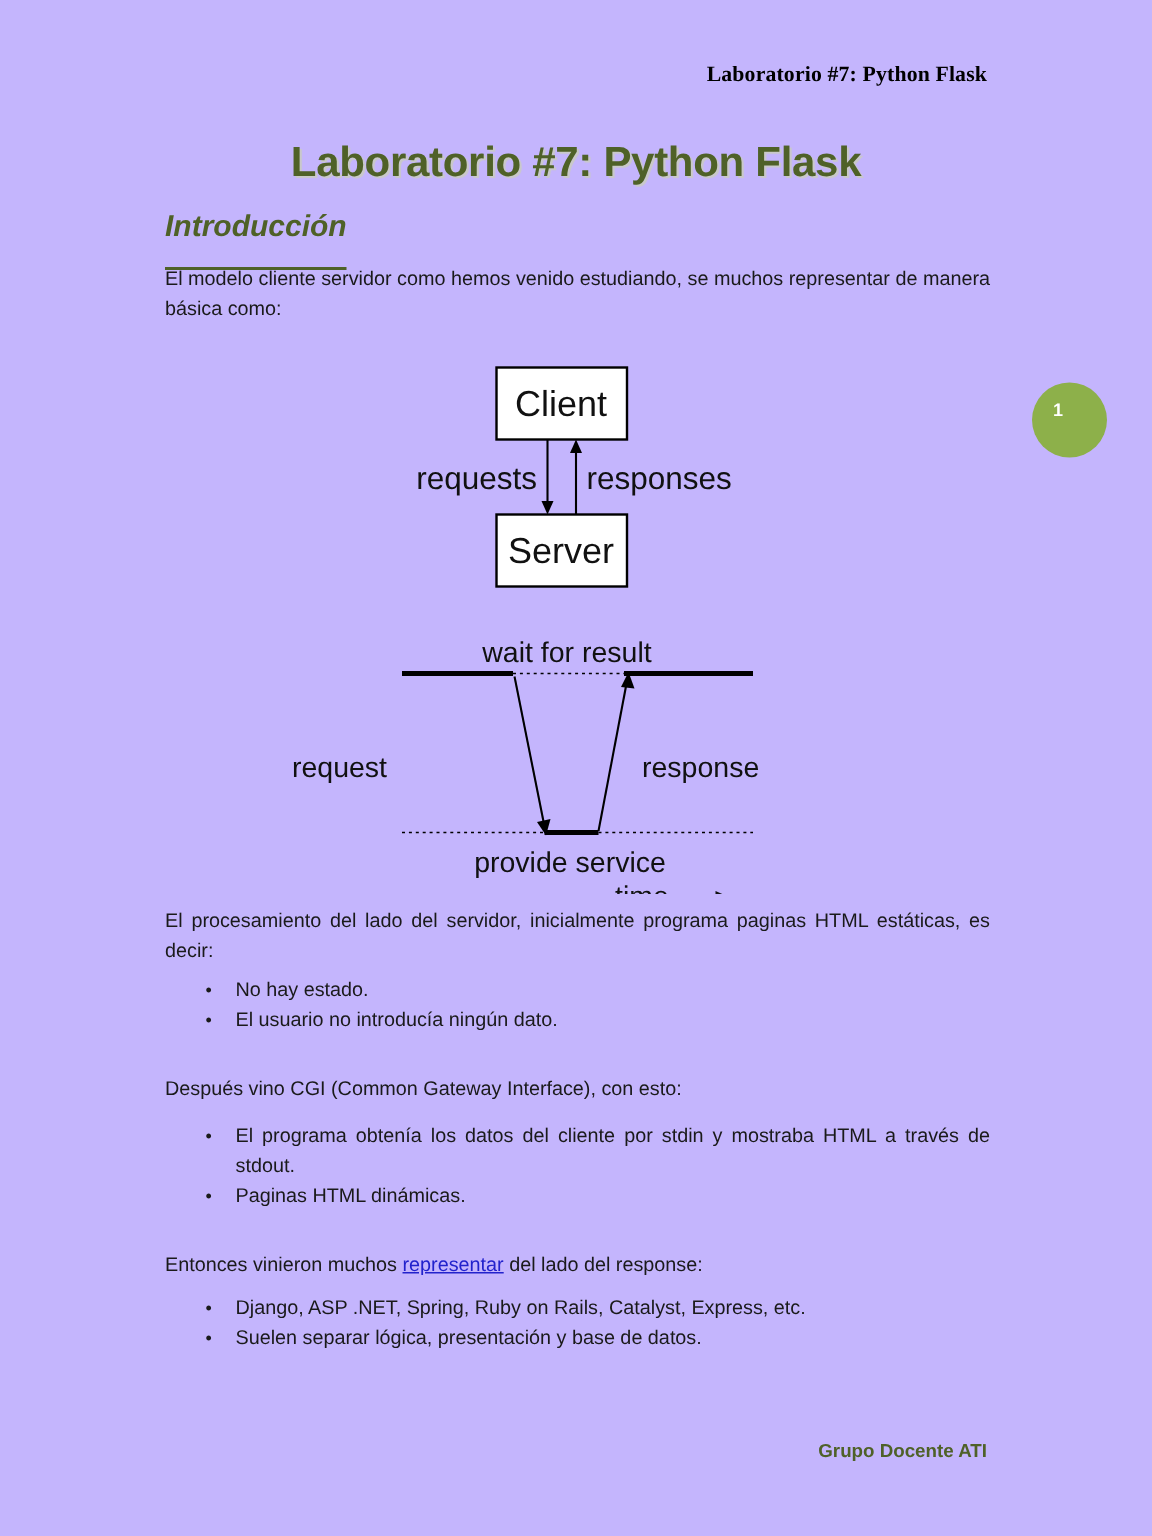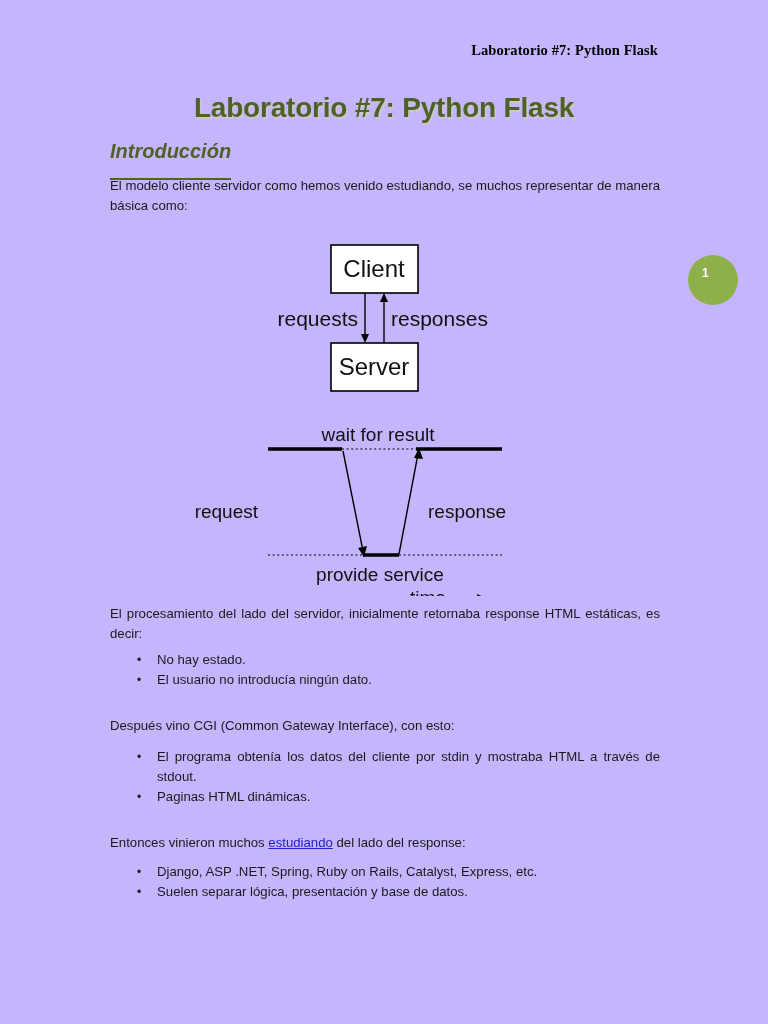--- a/index.html
+++ b/index.html
@@ -199,41 +199,42 @@
       <text x="318" y="100" text-anchor="start" font-family="Liberation Sans, sans-serif" font-size="19" fill="#111111">response</text>
 
       <text x="270" y="163" text-anchor="middle" font-family="Liberation Sans, sans-serif" font-size="19" fill="#111111">provide service</text>
 
       <text x="318" y="186" text-anchor="middle" font-family="Liberation Sans, sans-serif" font-size="19" fill="#111111">time</text>
       <line x1="336" y1="180" x2="370" y2="180" stroke="#111111" stroke-width="1.6"></line>
       <polygon points="376,180 367,176 367,184" fill="#111111"></polygon>
     </svg>
   </div>
 
-  <div class="body-block" style="top:604px;">El procesamiento del lado del servidor, inicialmente retornaba response HTML estáticas, es decir:</div>
+  <div class="body-block" style="top:604px;">El procesamiento del lado del servidor, inicialmente programa paginas HTML estáticas, es decir:</div>
 
   <ul class="bullet-list" style="top:650px;">
     <li>No hay estado.</li>
     <li>El usuario no introducía ningún dato.</li>
   </ul>
 
   <div class="body-block nojust" style="top:716px;">Después vino CGI (Common Gateway Interface), con esto:</div>
 
   <ul class="bullet-list" style="top:747px;">
     <li class="just">El programa obtenía los datos del cliente por stdin y mostraba HTML a través de stdout.</li>
     <li>Paginas HTML dinámicas.</li>
   </ul>
 
   <div class="body-block nojust" style="top:833px;">
-    <span>Entonces vinieron muchos </span><a class="inline-link" href="#">estudiando</a><span> del lado del response:</span>
+    <span>Entonces vinieron muchos </span><a class="inline-link" href="#">representar</a><span> del lado del response:</span>
   </div>
 
   <ul class="bullet-list" style="top:862px;">
     <li>Django, ASP .NET, Spring, Ruby on Rails, Catalyst, Express, etc.</li>
     <li>Suelen separar lógica, presentación y base de datos.</li>
   </ul>
 
   <div class="page-badge">
     <span>1</span>
   </div>
 
+  <div class="doc-footer">Grupo Docente ATI</div>
 
 </div>
 
 </body></html>

